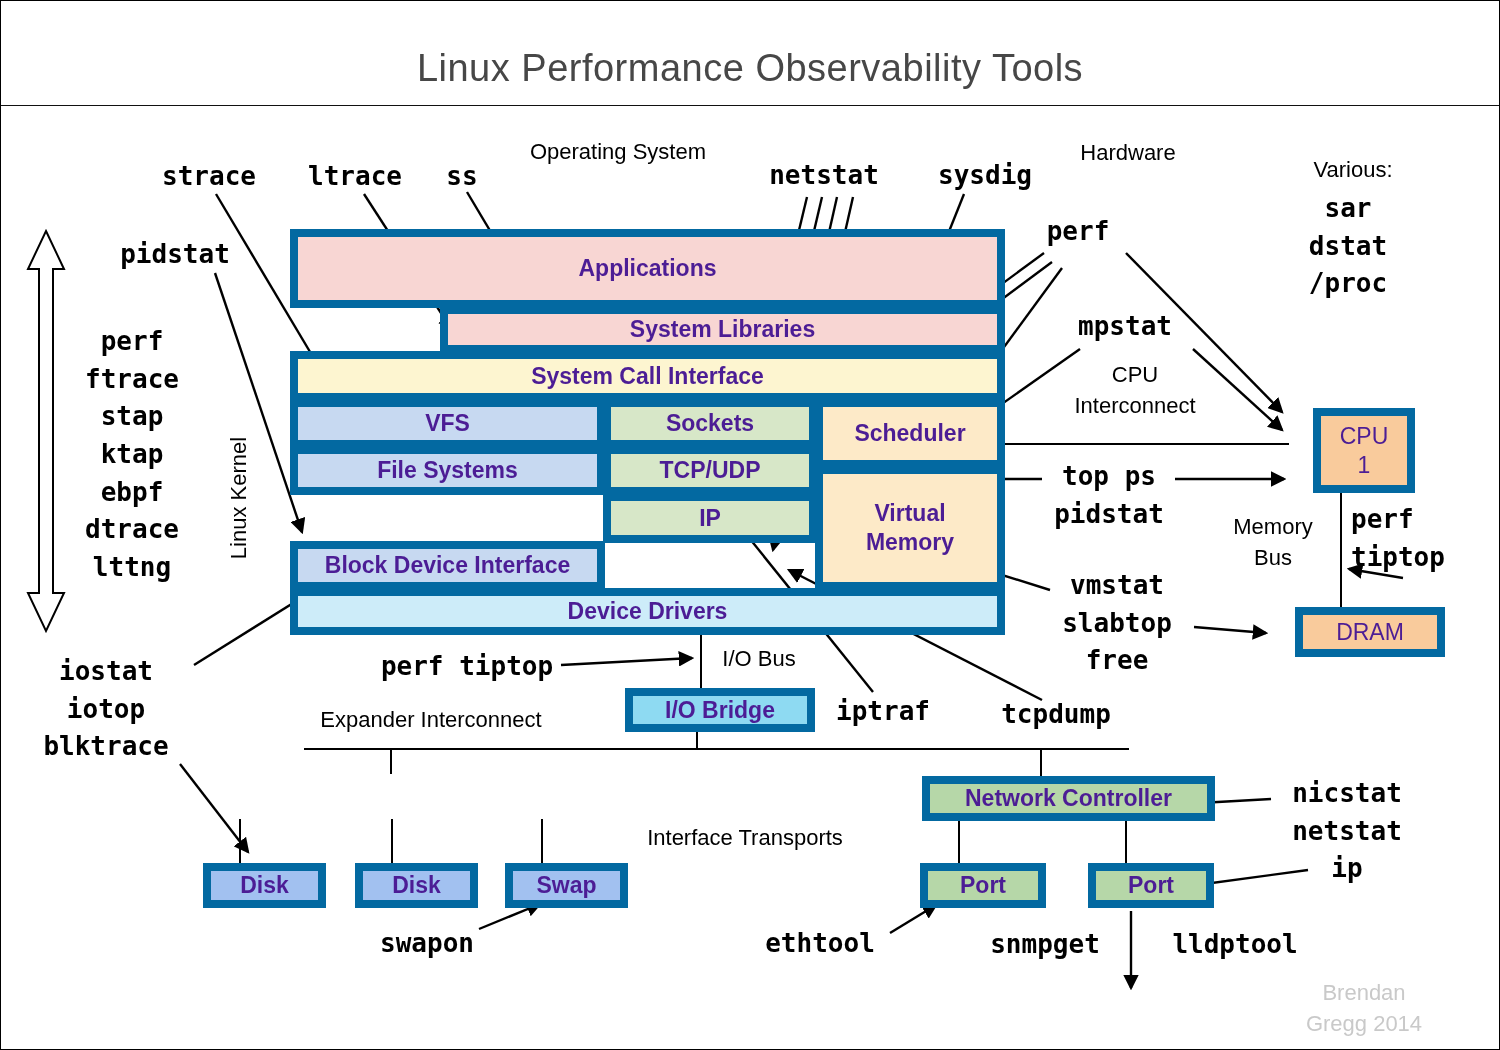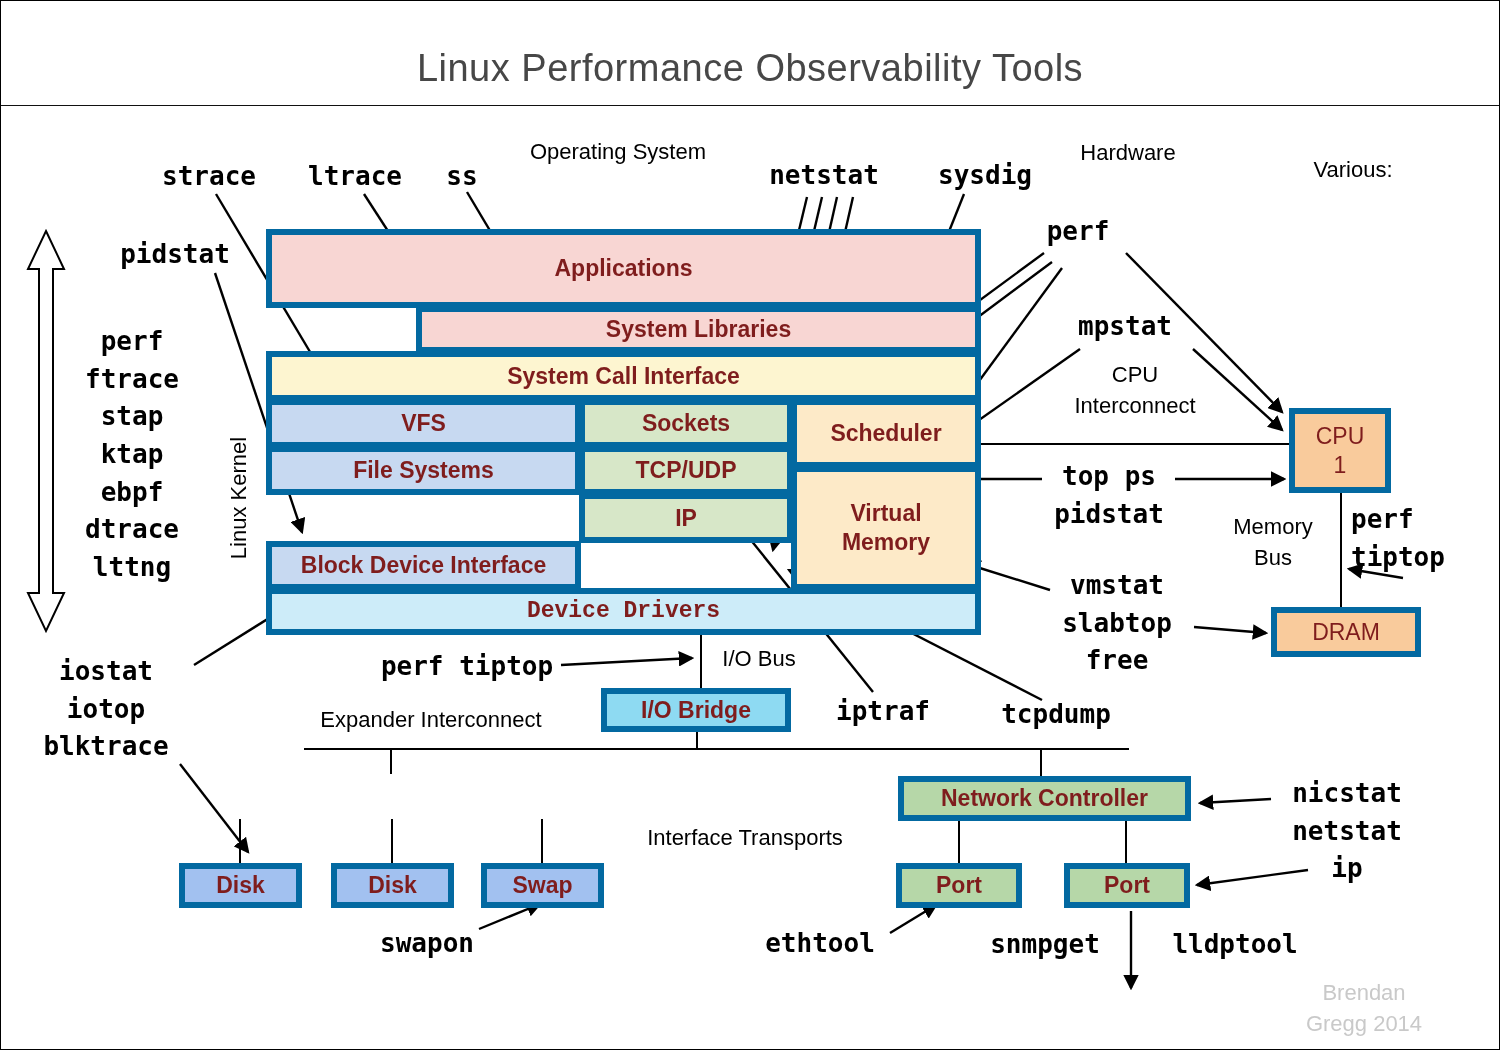--- a/index.html
+++ b/index.html
@@ -12,31 +12,31 @@
   .rule  { position:absolute; left:0; top:104px; width:100%; height:0; border-top:1.5px solid #111; }
 
   .lbl { position:absolute; transform:translate(-50%,-50%); white-space:pre-line;
          text-align:center; font-size:22px; line-height:1.4; color:#000; }
   .mono { font-family:"DejaVu Sans Mono","Liberation Mono",monospace; font-weight:700;
           font-size:26px; line-height:1.45; }
   .rot { transform:translate(-50%,-50%) rotate(-90deg); }
   .anchor-left { transform:translate(0,-50%); text-align:left; }
   .wm { color:#c9c9c9; }
 
-  .box { position:absolute; border:6px solid #0369a1; display:flex; align-items:center;
+  .box { position:absolute; border:8px solid #0369a1; display:flex; align-items:center;
          justify-content:center; font-weight:700; font-size:23px; text-align:center;
-         white-space:pre-line; line-height:1.25; color:#7f1d1d; }
+         white-space:pre-line; line-height:1.25; color:#4c1d95;margin-left:24px; }
   .plain { font-weight:400; }
 
   .c-pink    { background:var(--app-pink); }
   .c-yellow  { background:var(--syscall-yellow); }
   .c-blue    { background:var(--file-blue); }
   .c-green   { background:var(--net-green); }
   .c-orange  { background:var(--sched-orange); }
-  .c-cyan    { background:var(--driver-cyan);font-family:Liberation Mono, monospace; }
+  .c-cyan    { background:var(--driver-cyan); }
   .c-bridge  { background:var(--bridge-cyan); }
   .c-devblue { background:var(--device-blue); }
   .c-devgreen{ background:var(--device-green); }
   .c-hw      { background:var(--hw-orange); }
 
   #wires { position:absolute; left:0; top:0; pointer-events:none; }
 </style>
 </head>
 <body>
 
@@ -146,20 +146,23 @@
   <div class="lbl wm" style="left:1363px;top:1008px">Brendan Gregg 2014</div>
 
   <div class="lbl mono" style="left:208px;top:176px">strace</div>
   <div class="lbl mono" style="left:354px;top:176px">ltrace</div>
   <div class="lbl mono" style="left:461px;top:176px">ss</div>
   <div class="lbl mono" style="left:823px;top:175px">netstat</div>
   <div class="lbl mono" style="left:984px;top:175px">sysdig</div>
   <div class="lbl mono" style="left:1077px;top:231px">perf</div>
   <div class="lbl mono" style="left:1124px;top:326px">mpstat</div>
   <div class="lbl mono" style="left:174px;top:254px">pidstat</div>
+  <div class="lbl mono" style="left:1347px;top:246px">sar
+dstat
+/proc</div>
   <div class="lbl mono" style="left:131px;top:454px">perf
 ftrace
 stap
 ktap
 ebpf
 dtrace
 lttng</div>
   <div class="lbl mono" style="left:105px;top:709px">iostat
 iotop
 blktrace</div>

